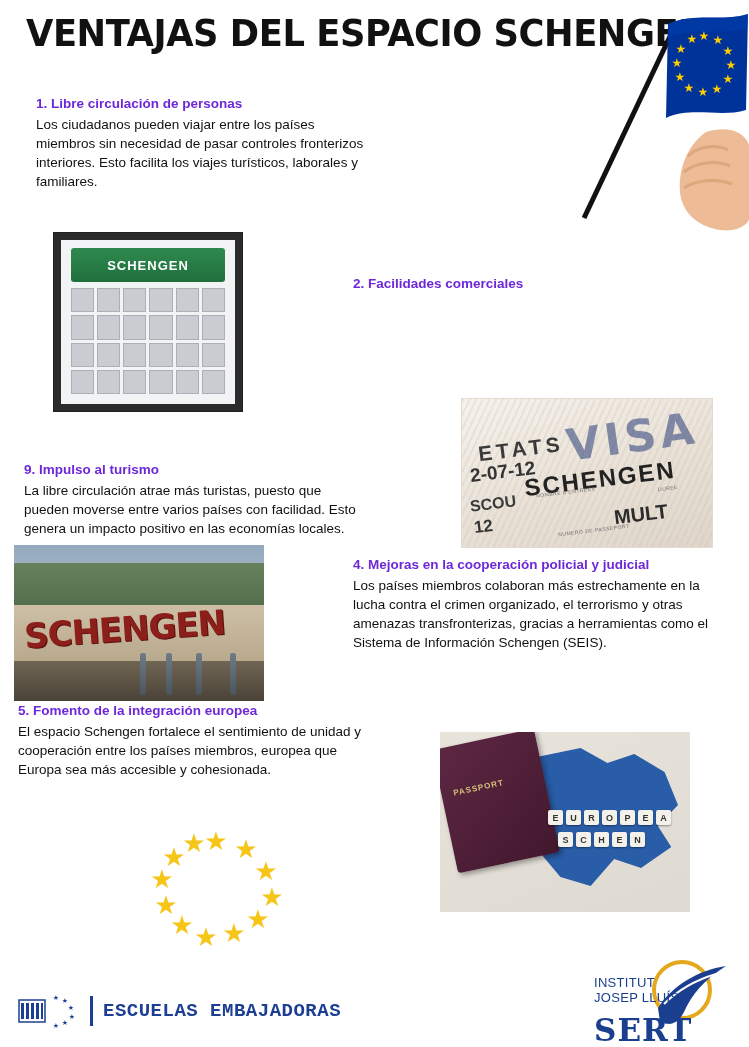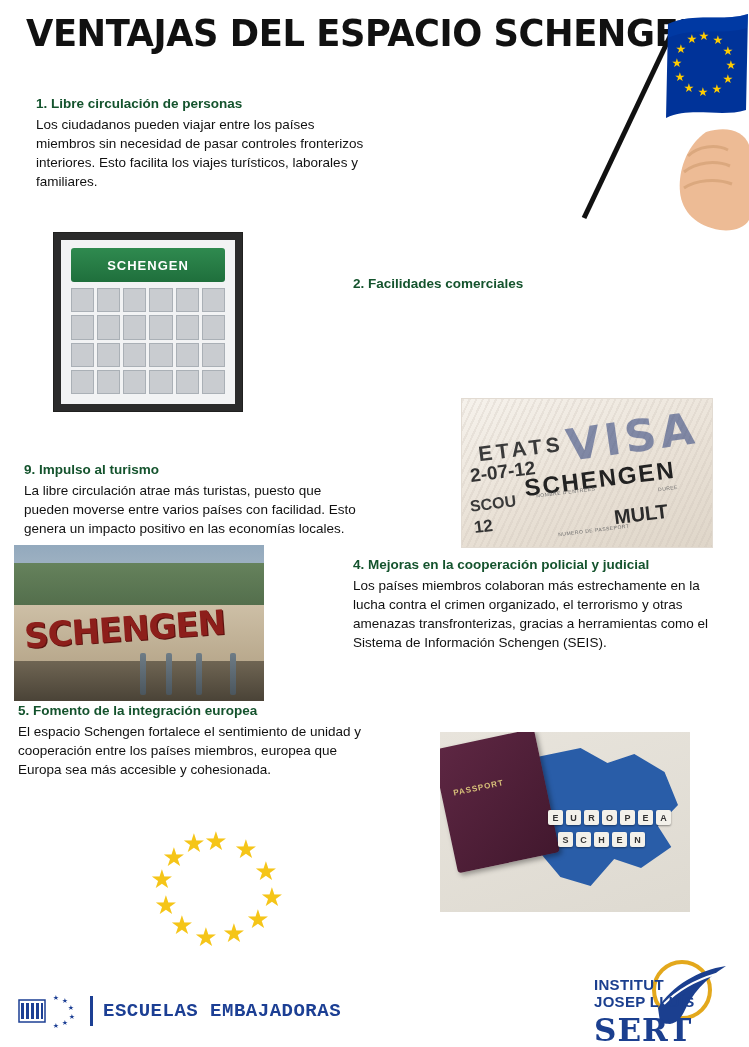--- a/index.html
+++ b/index.html
@@ -40,21 +40,21 @@
   }
 
   
   .block {
     position: absolute;
   }
   .block h3 {
     margin: 0 0 2px 0;
     font-size: 13.5px;
     font-weight: bold;
-    color: #14532d;
+    color: #6d28d9;
     line-height: 1.25;
   }
   .block p {
     margin: 0;
     font-size: 13.5px;
     line-height: 1.42;
     color: #111111;
   }
   .block p b { font-weight: bold; }
 
@@ -279,21 +279,21 @@
     letter-spacing: 0.5px;
     color: #1c3f94;
   }
   .footer-right {
     position: absolute;
     left: 586px; top: 960px;
     width: 150px; height: 78px;
   }
   .sert-inst {
     position: absolute; left: 8px; top: 16px;
-    font-size: 15px; font-weight: bold; color: #1b3f8f; line-height: 1.15;
+    font-size: 13px; font-weight: normal; color: #1b3f8f; line-height: 1.15;
     letter-spacing: 0.3px;
   }
   .sert-name {
     position: absolute; left: 8px; top: 36px;
     font-family: "DejaVu Serif", serif;
     font-size: 31px; font-weight: bold; color: #1b3f8f; letter-spacing: 1px; margin-top: 16px;
   }
 </style>
 </head>
 <body>

